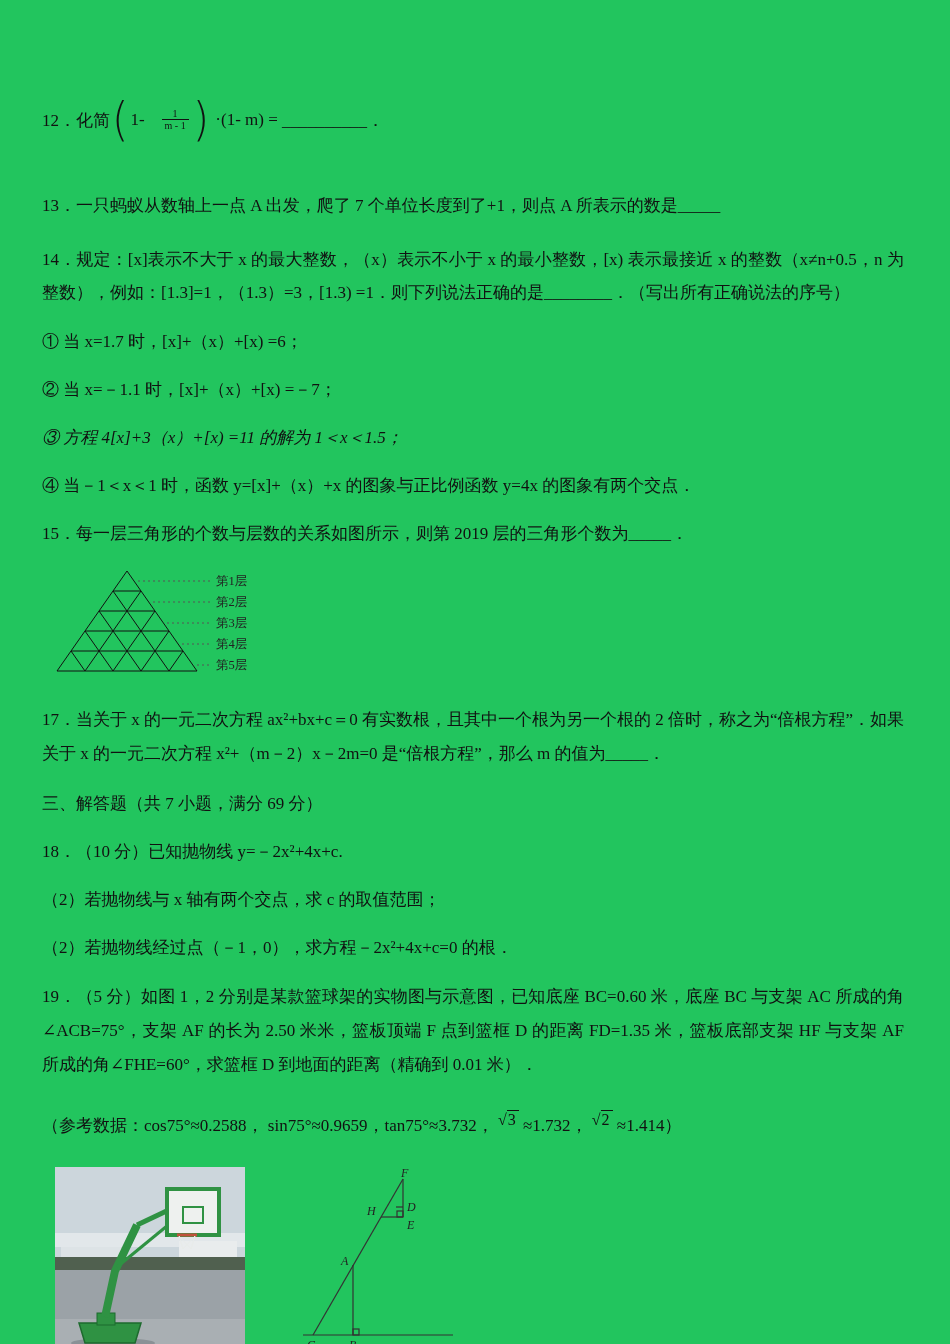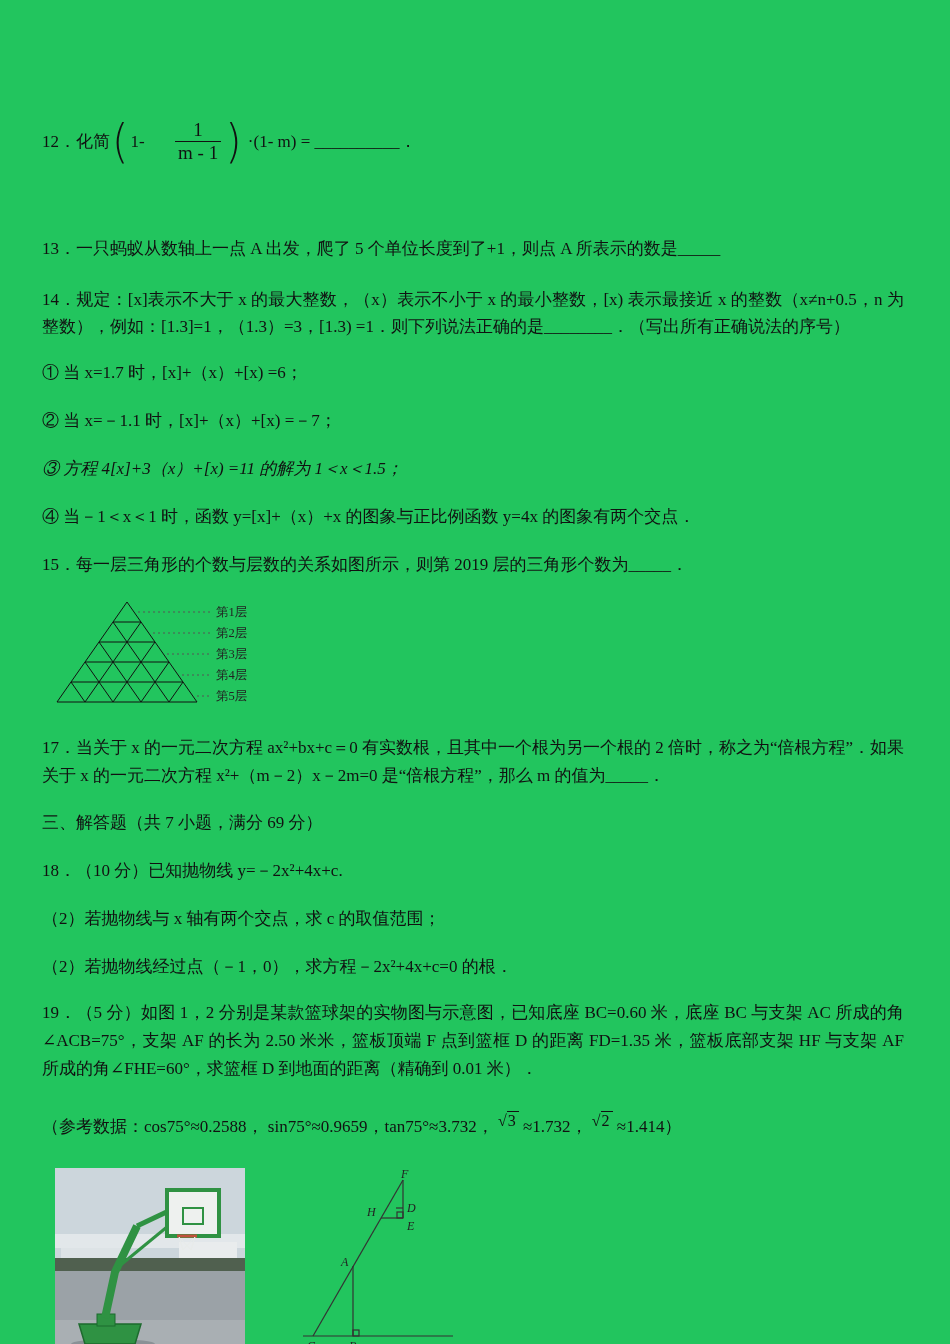--- a/index.html
+++ b/index.html
@@ -8,34 +8,34 @@
     width: 950px;
     height: 1344px;
     box-sizing: border-box;
     background: #22c55e;
     color: #111;
     font-family: "Liberation Serif", "DejaVu Serif", serif;
     padding: 0 46px 0 42px;
     overflow: hidden;
   }
   .t { font-size: 17px; line-height: 31px; text-align: justify; }
-  .t.wide { line-height: 28px; }
+  .t.wide { line-height: 34px; }
   .t.left { text-align: left; }
   .row { display: flex; align-items: center; font-size: 17px; }
   .row > span { white-space: pre; }
   .bigparen {
     font-family: "DejaVu Sans", sans-serif;
     font-size: 42px;
     font-weight: 100;
     line-height: 0.95;
     display: inline-block;
     transform: scaleY(1.1);
     margin: 0 2px;
   }
-  .frac { display: inline-block; text-align: center; vertical-align: middle; font-size: 19px; line-height: 1.2; margin: 0 2px; }
+  .frac { display: inline-block; text-align: center; vertical-align: middle; font-size: 10px; line-height: 1.2; margin: 0 2px; }
   .frac .den { border-top: 1.2px solid #111; padding: 0 3px; }
   .frac .num { padding: 0 3px; }
   .sqrt { white-space: nowrap; display: inline-block; }
   .sqrt .rad { border-top: 1.2px solid #111; padding: 0 3px 0 1px; }
   .raised { position: relative; top: -6px; font-size: 16px; }
   .figrow { display: flex; align-items: flex-start; }
   .photo-frame { width: 190px; height: 186px; overflow: hidden; }
   .diagram-wrap { width: 170px; }
   svg text.pt { font-family: "Liberation Serif", serif; font-style: italic; font-size: 12px; fill: #222; }
   svg text.layer { font-family: "Liberation Serif", serif; font-size: 12.5px; fill: #222; }
@@ -51,23 +51,23 @@
     <span>1-</span>
     <span class="frac">
       <span class="num">1</span>
       <span class="den">m - 1</span>
     </span>
     <span class="bigparen">)</span>
     <span> ·(1- m) = </span>
     <span>__________．</span>
   </div>
 
-  <p class="t left" style="margin-top:46px;">13．一只蚂蚁从数轴上一点 A 出发，爬了 5 个单位长度到了+1，则点 A 所表示的数是_____</p>
+  <p class="t left" style="margin-top:46px;">13．一只蚂蚁从数轴上一点 A 出发，爬了 7 个单位长度到了+1，则点 A 所表示的数是_____</p>
 
-  <p class="t" style="margin-top:22px; line-height:27px;">14．规定：[x]表示不大于 x 的最大整数，（x）表示不小于 x 的最小整数，[x) 表示最接近 x 的整数（x≠n+0.5，n 为整数），例如：[1.3]=1，（1.3）=3，[1.3) =1．则下列说法正确的是________．（写出所有正确说法的序号）</p>
+  <p class="t" style="margin-top:22px; line-height:33px;">14．规定：[x]表示不大于 x 的最大整数，（x）表示不小于 x 的最小整数，[x) 表示最接近 x 的整数（x≠n+0.5，n 为整数），例如：[1.3]=1，（1.3）=3，[1.3) =1．则下列说法正确的是________．（写出所有正确说法的序号）</p>
   <p class="t left" style="margin-top:12px;">① 当 x=1.7 时，[x]+（x）+[x) =6；</p>
   <p class="t left" style="margin-top:2px;">② 当 x=－1.1 时，[x]+（x）+[x) =－7；</p>
   <p class="t left" style="margin-top:2px;font-style:italic;">③ 方程 4[x]+3（x）+[x) =11 的解为 1＜x＜1.5；</p>
   <p class="t left" style="margin-top:2px;">④ 当－1＜x＜1 时，函数 y=[x]+（x）+x 的图象与正比例函数 y=4x 的图象有两个交点．</p>
 
   <p class="t left" style="">15．每一层三角形的个数与层数的关系如图所示，则第 2019 层的三角形个数为_____．</p>
   <div style="margin:20px 0 0 10px;">
     <svg width="212" height="112" viewBox="0 0 212 112">
       <g stroke="#111" stroke-width="1" fill="none">
         <polygon points="75,2 5,102 145,102"></polygon>

